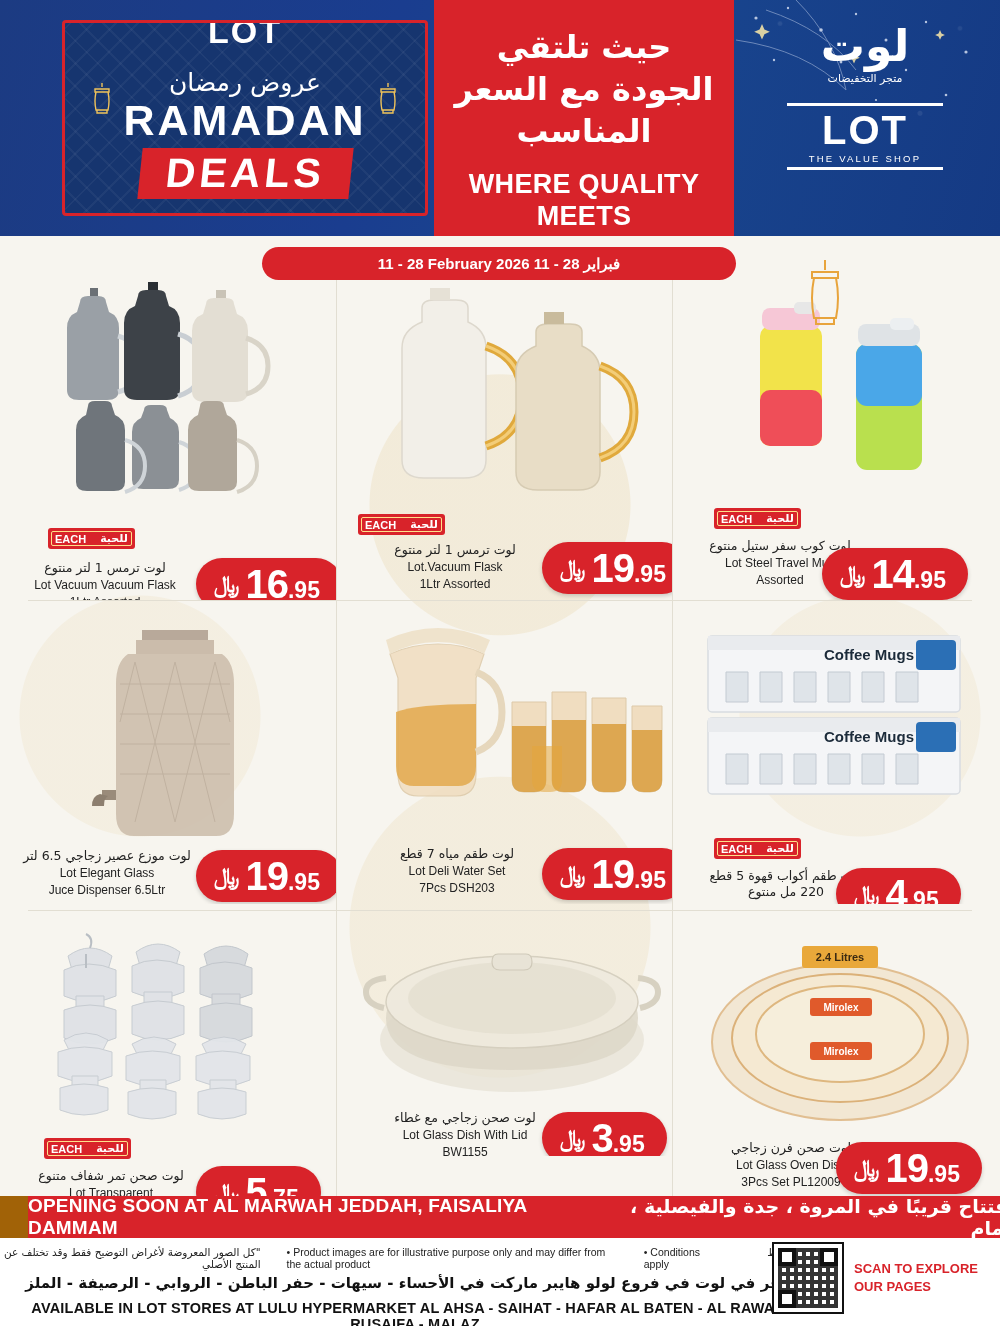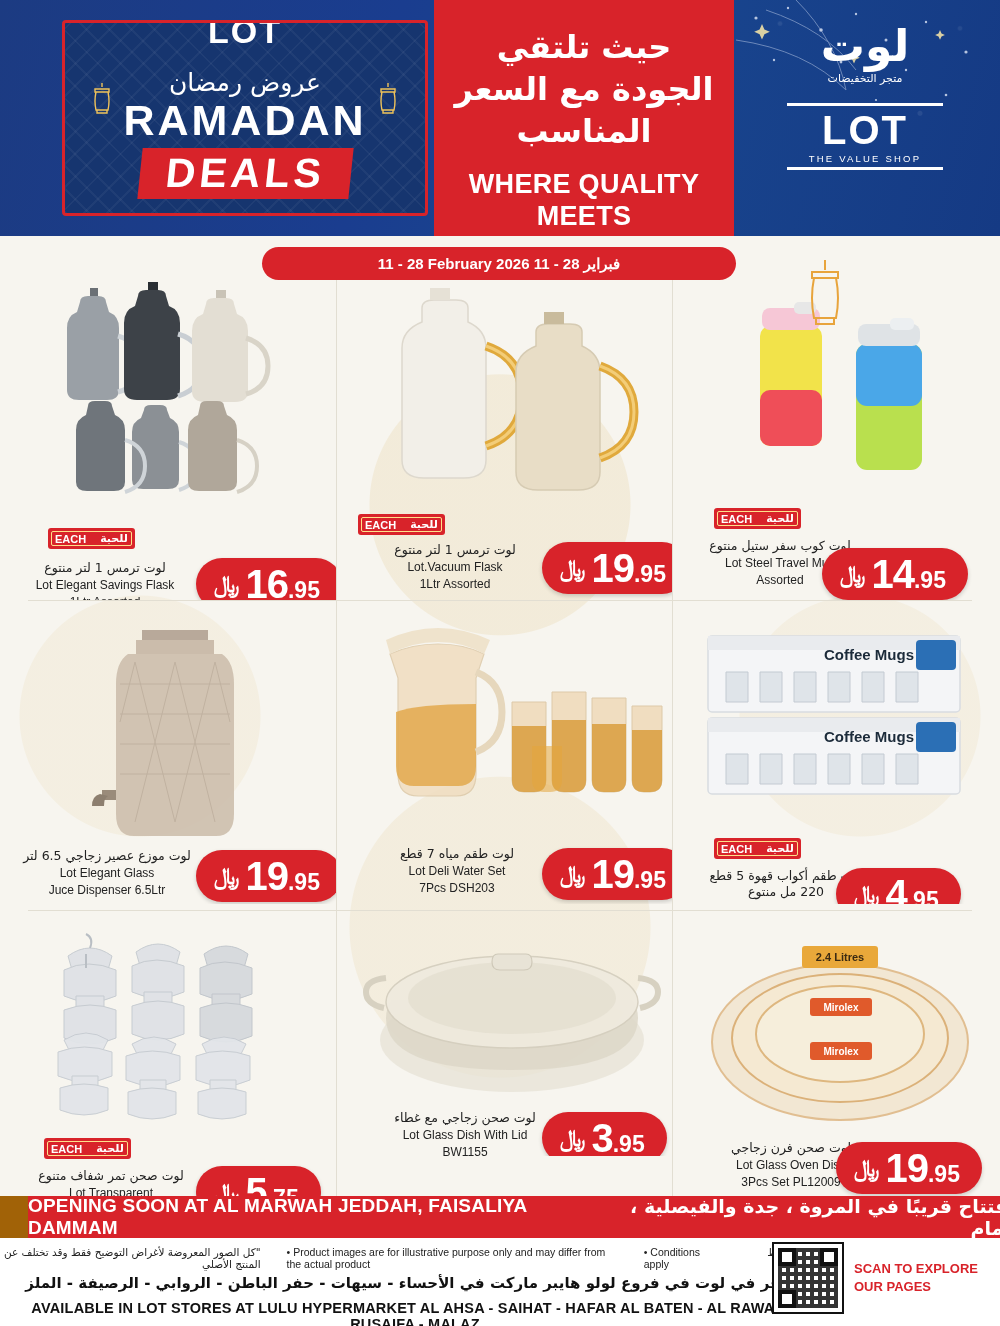--- a/index.html
+++ b/index.html
@@ -363,21 +363,21 @@
           <path d="M106 28 q0 -5 7 -5 h10 q7 0 7 5 l3 9 q10 4 10 15 v52 q0 9 -11 9 h-27 q-11 0 -11 -9 v-52 q0 -11 10 -15z" fill="#b0a79a"></path>
           <path d="M143 62 q20 6 20 26 q0 20 -20 26" fill="none" stroke="#d6d1c5" stroke-width="4"></path>
         </g>
       </svg>
       <div class="each" style="left:48px; top:282px;">
         <span>EACH</span>
         <span class="ar">للحبة</span>
       </div>
       <div class="desc" style="left:20px; top:314px; width:170px;">
         <div class="ar">لوت ترمس 1 لتر منتوع</div>
-        <div class="en">Lot Elegant Savings Flask</div>
+        <div class="en">Lot Vacuum Vacuum Flask</div>
         <div class="en">1Ltr Assorted</div>
       </div>
       <div class="price" style="left:196px; top:312px;">
         <span class="cur">﷼</span>
         <span class="int">16</span>
         <span class="dec">.95</span>
       </div>
     </div>
 
     <div class="cell" style="left:336px; top:10px; width:336px; height:354px;">

